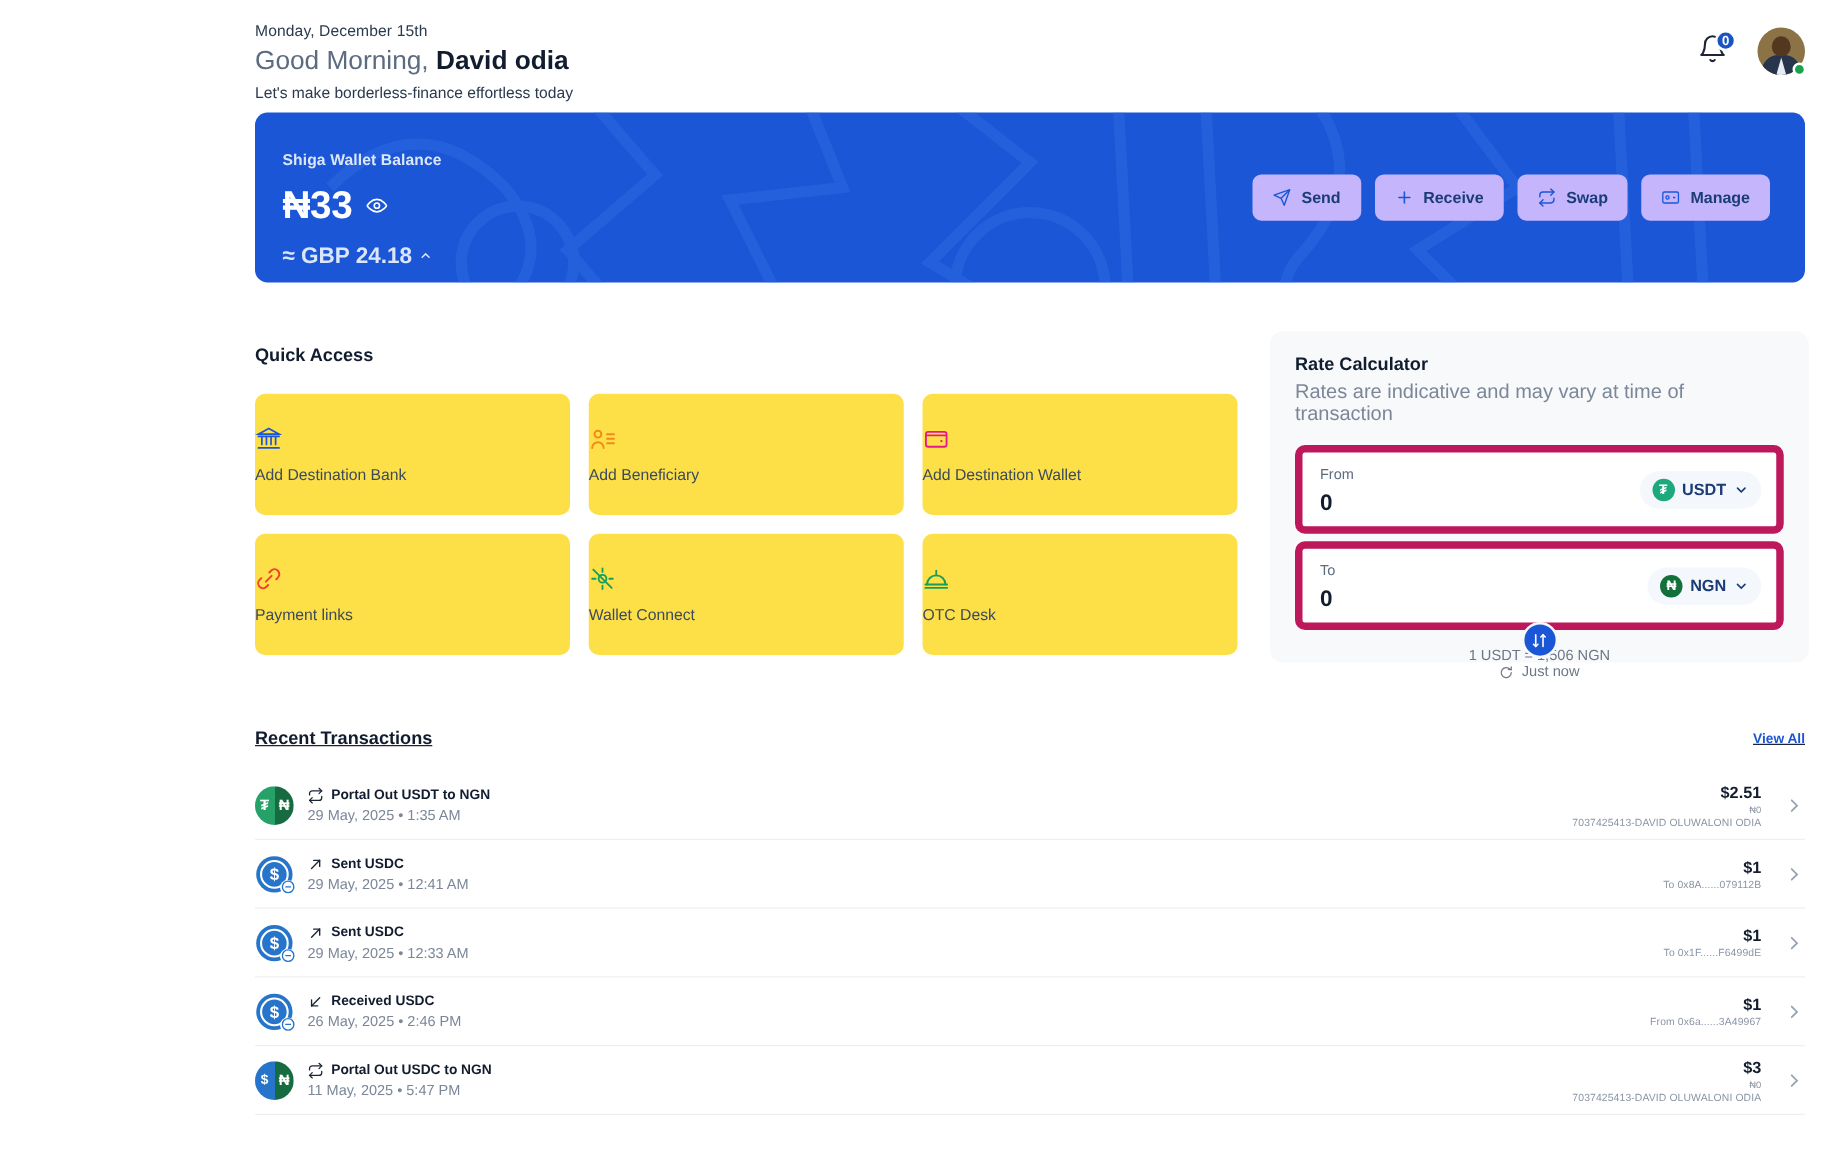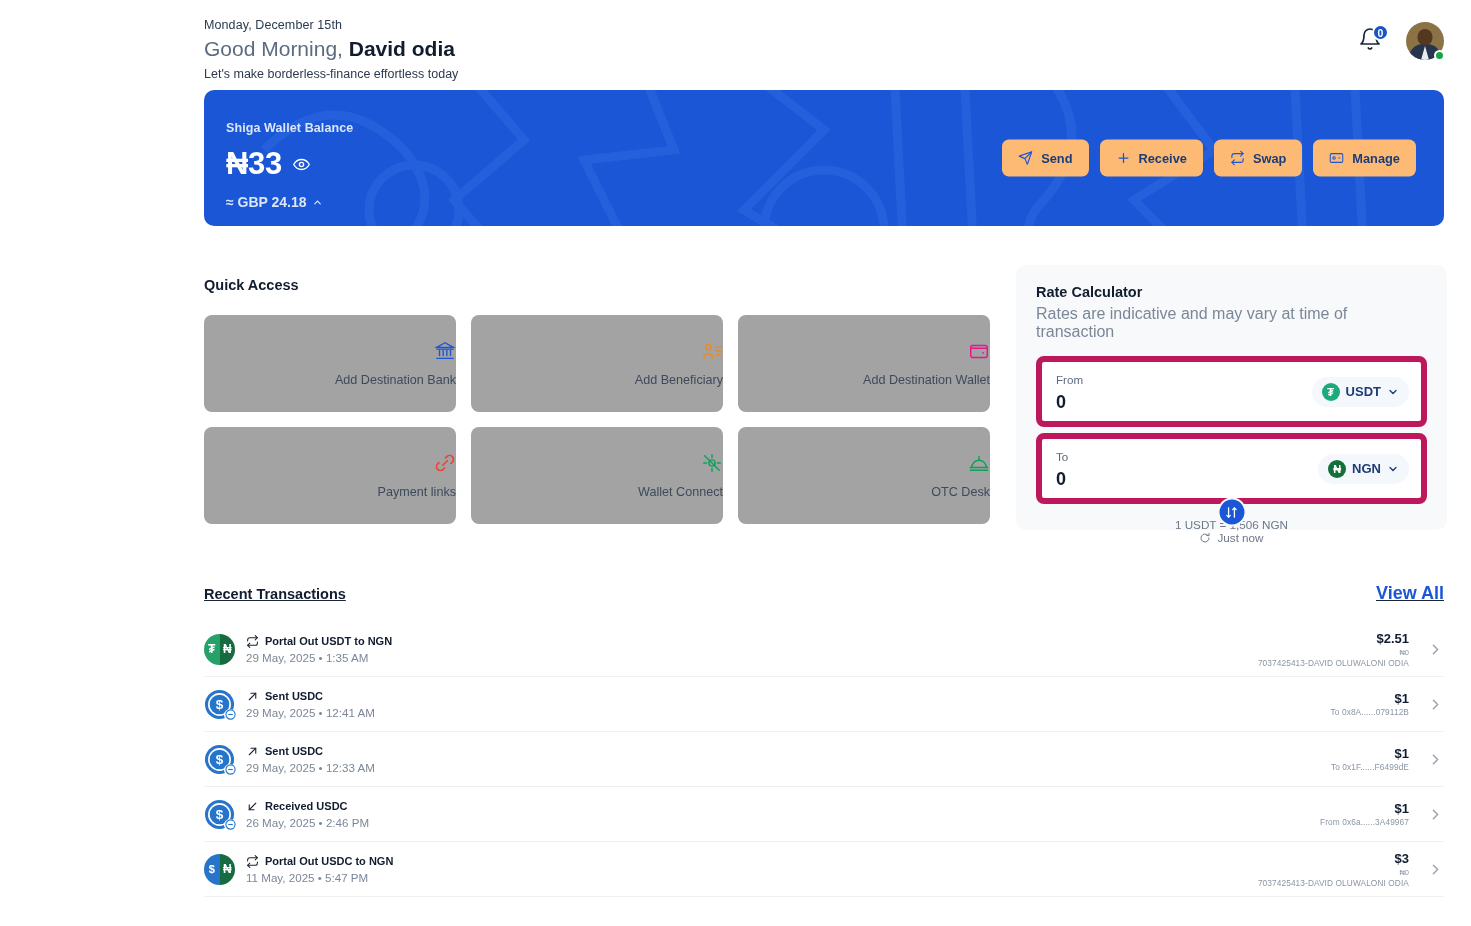--- a/index.html
+++ b/index.html
@@ -58,39 +58,39 @@
   
   .balance-card {
     position: absolute; left: 204px; top: 90px; width: 1240px; height: 136px;
     background: #1a56d6; border-radius: 10px; overflow: hidden;
   }
   .balance-pattern { position: absolute; inset: 0; opacity: 1; }
   .bal-inner { position: relative; padding: 31px 0 0 22px; }
   .bal-label { font-size: 12.5px; color: #dbe6fb; font-weight: 600; letter-spacing: .1px; }
   .bal-amount-row { display: flex; align-items: center; gap: 11px; margin-top: 11px; }
   .bal-amount { font-size: 31px; font-weight: 700; color: #fff; letter-spacing: -.3px; }
-  .bal-sub { display: flex; align-items: center; gap: 5px; margin-top: 12px; font-size: 14px; color: #dbe6fb; font-weight: 600; }
+  .bal-sub { display: flex; align-items: center; gap: 5px; margin-top: 12px; font-size: 18px; color: #dbe6fb; font-weight: 600; }
 
   .bal-actions {
     position: absolute; right: 28px; top: 50%; transform: translateY(-50%);
     display: flex; gap: 11px;
   }
   .bal-btn {
-    height: 37px; padding: 0 16px; background: #fdba74; border-radius: 7px;
+    height: 37px; padding: 0 16px; background: #c4b5fd; border-radius: 7px;
     display: flex; align-items: center; gap: 8px;
     font-size: 12.8px; font-weight: 700; color: #1c3c78; cursor: pointer;
   }
 
   
   .section-title { font-size: 14.5px; font-weight: 700; color: #111c2e; }
   .qa-wrap { position: absolute; left: 204px; top: 277px; width: 786px; }
   .qa-grid { display: grid; grid-template-columns: repeat(3, 252px); gap: 15px; margin-top: 22px; }
   .qa-card {
-    height: 97px; background: #a3a3a3; border-radius: 8px;
-    display: flex; flex-direction: column; align-items: flex-end; justify-content: center;
+    height: 97px; background: #fde047; border-radius: 8px;
+    display: flex; flex-direction: column; align-items: flex-start; justify-content: center;
     gap: 11px; cursor: pointer;
   }
   .qa-label { font-size: 12.6px; color: #3d4a5c; }
 
   
   .rate-card {
     position: absolute; left: 1016px; top: 265px; width: 431px; height: 265px;
     background: #f8f9fb; border-radius: 10px; padding: 19px 20px 0 20px;
   }
   .rate-title { font-size: 14.5px; font-weight: 700; color: #111c2e; }
@@ -122,21 +122,21 @@
   }
   .rate-foot {
     display: flex; align-items: center; justify-content: space-between;
     margin-top: 14px; font-size: 11.7px; color: #6b7888; flex-direction: column;
   }
   .rate-foot .refresh { display: flex; align-items: center; gap: 6px; cursor: pointer; }
 
   
   .tx-wrap { position: absolute; left: 204px; top: 583px; width: 1240px; }
   .tx-head { display: flex; align-items: center; justify-content: space-between; text-decoration: underline; }
-  .tx-viewall { font-size: 18px; font-weight: 700; color: #1a56d6; cursor: pointer; }
+  .tx-viewall { font-size: 11px; font-weight: 700; color: #1a56d6; cursor: pointer; }
   .tx-list { margin-top: 18px; }
   .tx-row {
     display: flex; align-items: center; height: 55px;
     border-bottom: 1px solid #eef0f3; cursor: pointer;
   }
   .tx-icon { width: 31px; height: 31px; position: relative; flex: none; margin-right: 11px; }
   .tx-mid { flex: 1; min-width: 0; }
   .tx-title-row { display: flex; align-items: center; gap: 6px; }
   .tx-title { font-size: 11px; font-weight: 700; color: #111c2e; }
   .tx-date { font-size: 11.6px; color: #7b8798; margin-top: 3px; }

